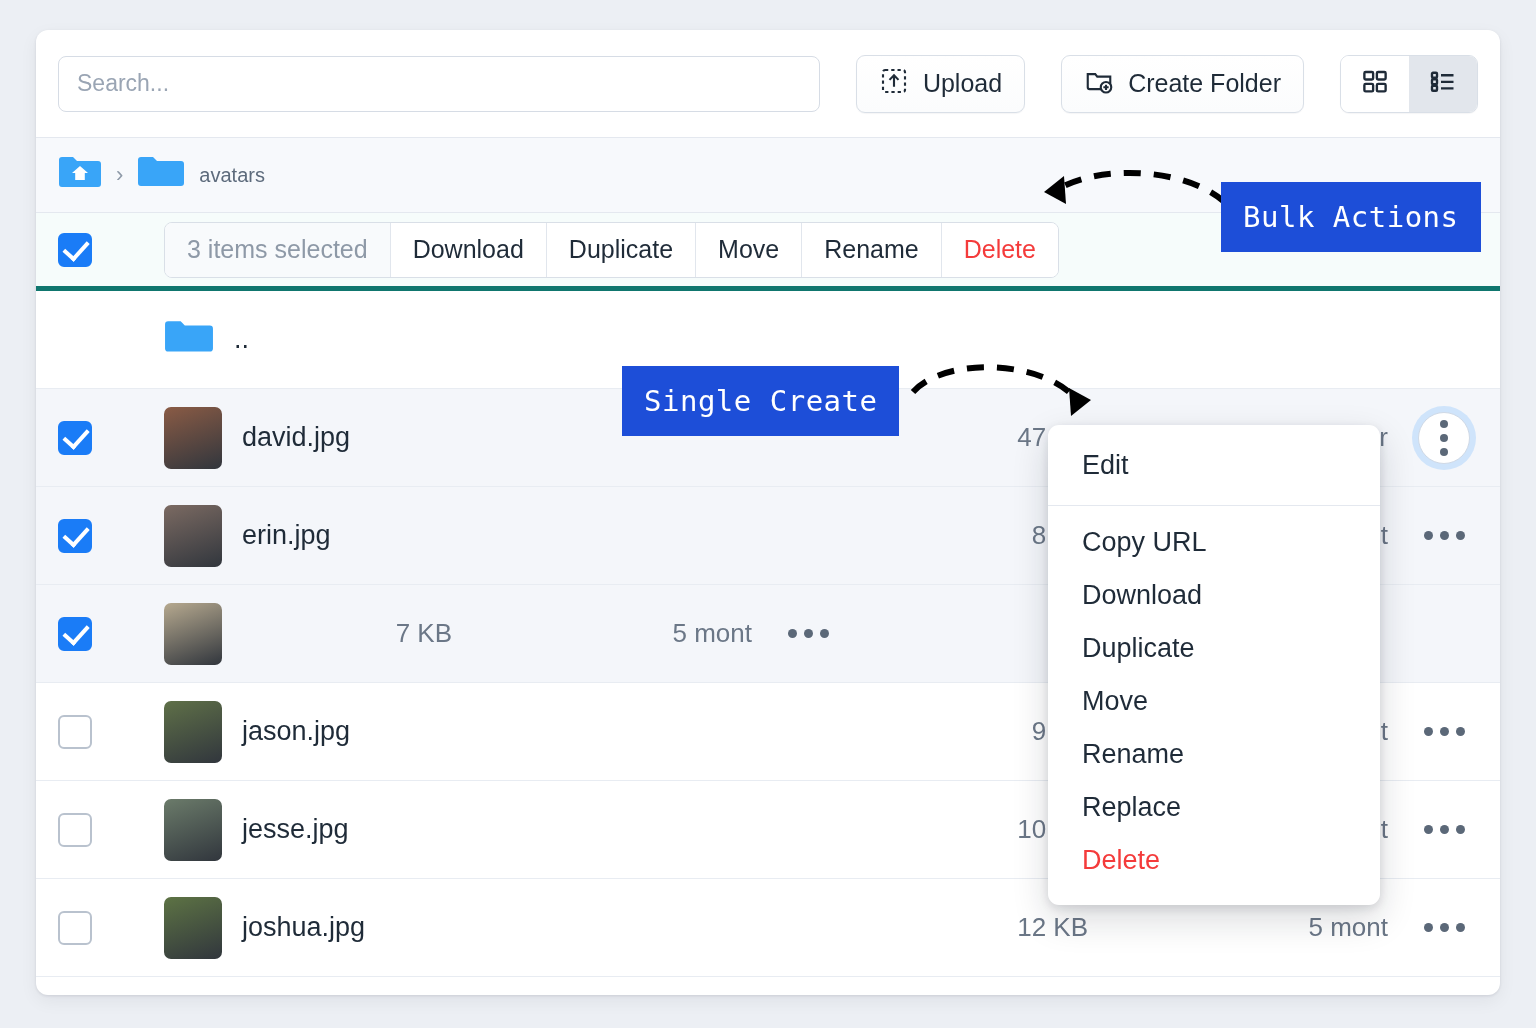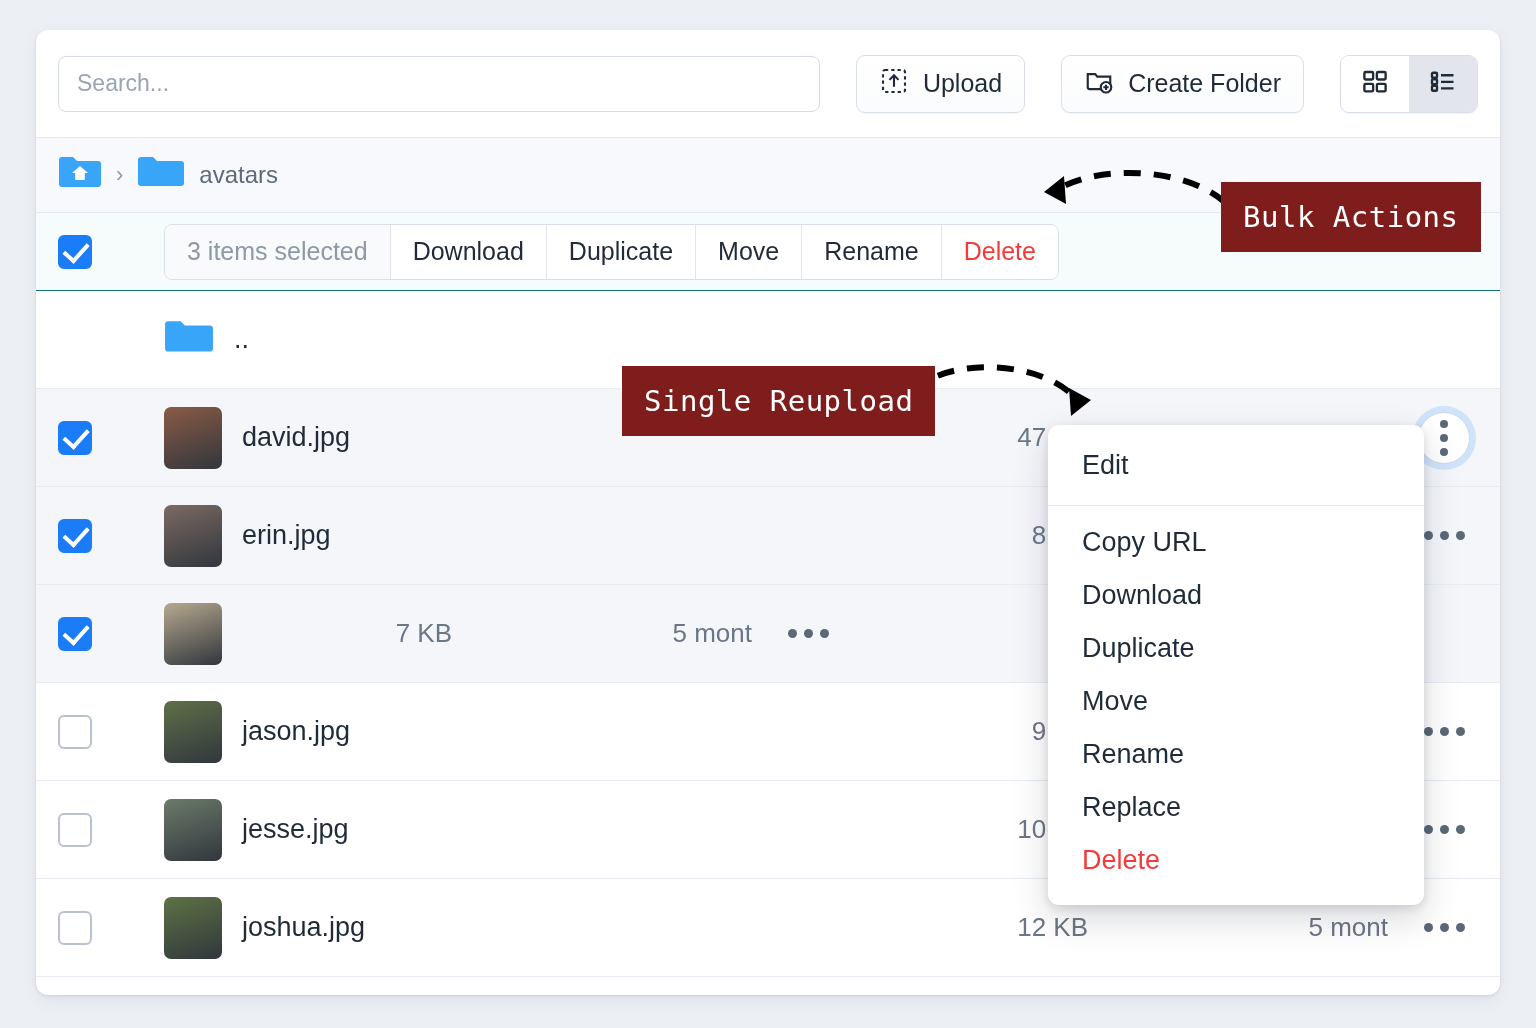--- a/index.html
+++ b/index.html
@@ -71,29 +71,29 @@
   
   .crumbbar {
     height: 75px;
     background: #f7f9fc;
     display: flex; align-items: center;
     padding: 0 22px;
     gap: 14px;
     border-bottom: 1px solid #e4e8ef;
   }
   .crumb { display: flex; align-items: center; gap: 14px; cursor: pointer; }
-  .crumb-label { font-size: 24px; color: #5d6b7c; text-align: right; }
+  .crumb-label { font-size: 20px; color: #5d6b7c; text-align: right; }
   .chev { color: #8e9aa8; font-size: 22px; }
 
   
   .bulkbar {
     height: 78px;
     background: #f6fcfb;
     display: flex; align-items: center;
-    border-bottom: 1px solid #0f766e;
+    border-bottom: 5px solid #0f766e;
     padding-left: 22px;
   }
   .cbcell { width: 106px; display: flex; align-items: center; }
   .cb {
     width: 34px; height: 34px;
     border: 2px solid #b9c2ce; border-radius: 6px;
     background: #fff; cursor: pointer;
     display: flex; align-items: center; justify-content: center;
     flex: none;
   }
@@ -145,38 +145,38 @@
     box-shadow: 0 0 0 6px #cfe4fb;
     display: flex; flex-direction: column; align-items: center; justify-content: center;
     gap: 6px; cursor: pointer;
   }
   .kebab i { width: 8px; height: 8px; border-radius: 50%; background: #5b6878; display:block; }
 
   
   .ctxmenu {
     position: absolute;
     left: 1012px; top: 395px;
-    width: 376px;
+    width: 332px;
     background: #fff;
     border-radius: 11px;
     box-shadow: 0 3px 10px rgba(16,24,40,.12), 0 14px 36px rgba(16,24,40,.16);
     padding: 14px 0 18px;
     z-index: 40;
   }
   .ctxitem {
     padding: 11px 34px;
     font-size: 27px; color: #1f2b38; cursor: pointer;
   }
   .ctxitem.danger { color: #f43b3b; }
   .ctxsep { height: 1px; background: #e4e8ef; margin: 13px 0 10px; }
 
   
   .tag {
     position: absolute;
-    background: #7f1d1d; color: #fff;
+    background: #1d4ed8; color: #fff;
     font-family: "DejaVu Sans Mono", monospace;
     font-size: 29px; letter-spacing: .5px;
     padding: 18px 22px;
     z-index: 60; white-space: nowrap;
   }
   .tag-bulk { left: 1221px; top: 182px; }
   .tag-single { left: 622px; top: 366px; }
   .arrow { position: absolute; z-index: 55; pointer-events: none; }
 </style>
 </head>
@@ -386,21 +386,21 @@
         <div class="ctxitem">Duplicate</div>
         <div class="ctxitem">Move</div>
         <div class="ctxitem">Rename</div>
         <div class="ctxitem">Replace</div>
         <div class="ctxitem danger">Delete</div>
       </div>
   </div>
 </div>
 
 <div class="tag tag-bulk">Bulk Actions</div>
-<div class="tag tag-single">Single Reupload</div>
+<div class="tag tag-single">Single Create</div>
 
 <svg class="arrow" style="left:1030px;top:148px;" width="220" height="85" viewBox="0 0 220 85">
   <path d="M212 78 C 190 22, 80 12, 30 40" fill="none" stroke="#000" stroke-width="6" stroke-dasharray="17 13" stroke-linecap="butt"></path>
   <path d="M34 28 L14 44 L36 56 Z" fill="#000"></path>
 </svg>
 
 <svg class="arrow" style="left:905px;top:348px;" width="200" height="80" viewBox="0 0 200 80">
   <path d="M8 44 C 40 8, 140 12, 172 52" fill="none" stroke="#000" stroke-width="6" stroke-dasharray="17 13" stroke-linecap="butt"></path>
   <path d="M164 40 L186 52 L166 68 Z" fill="#000"></path>
 </svg>

